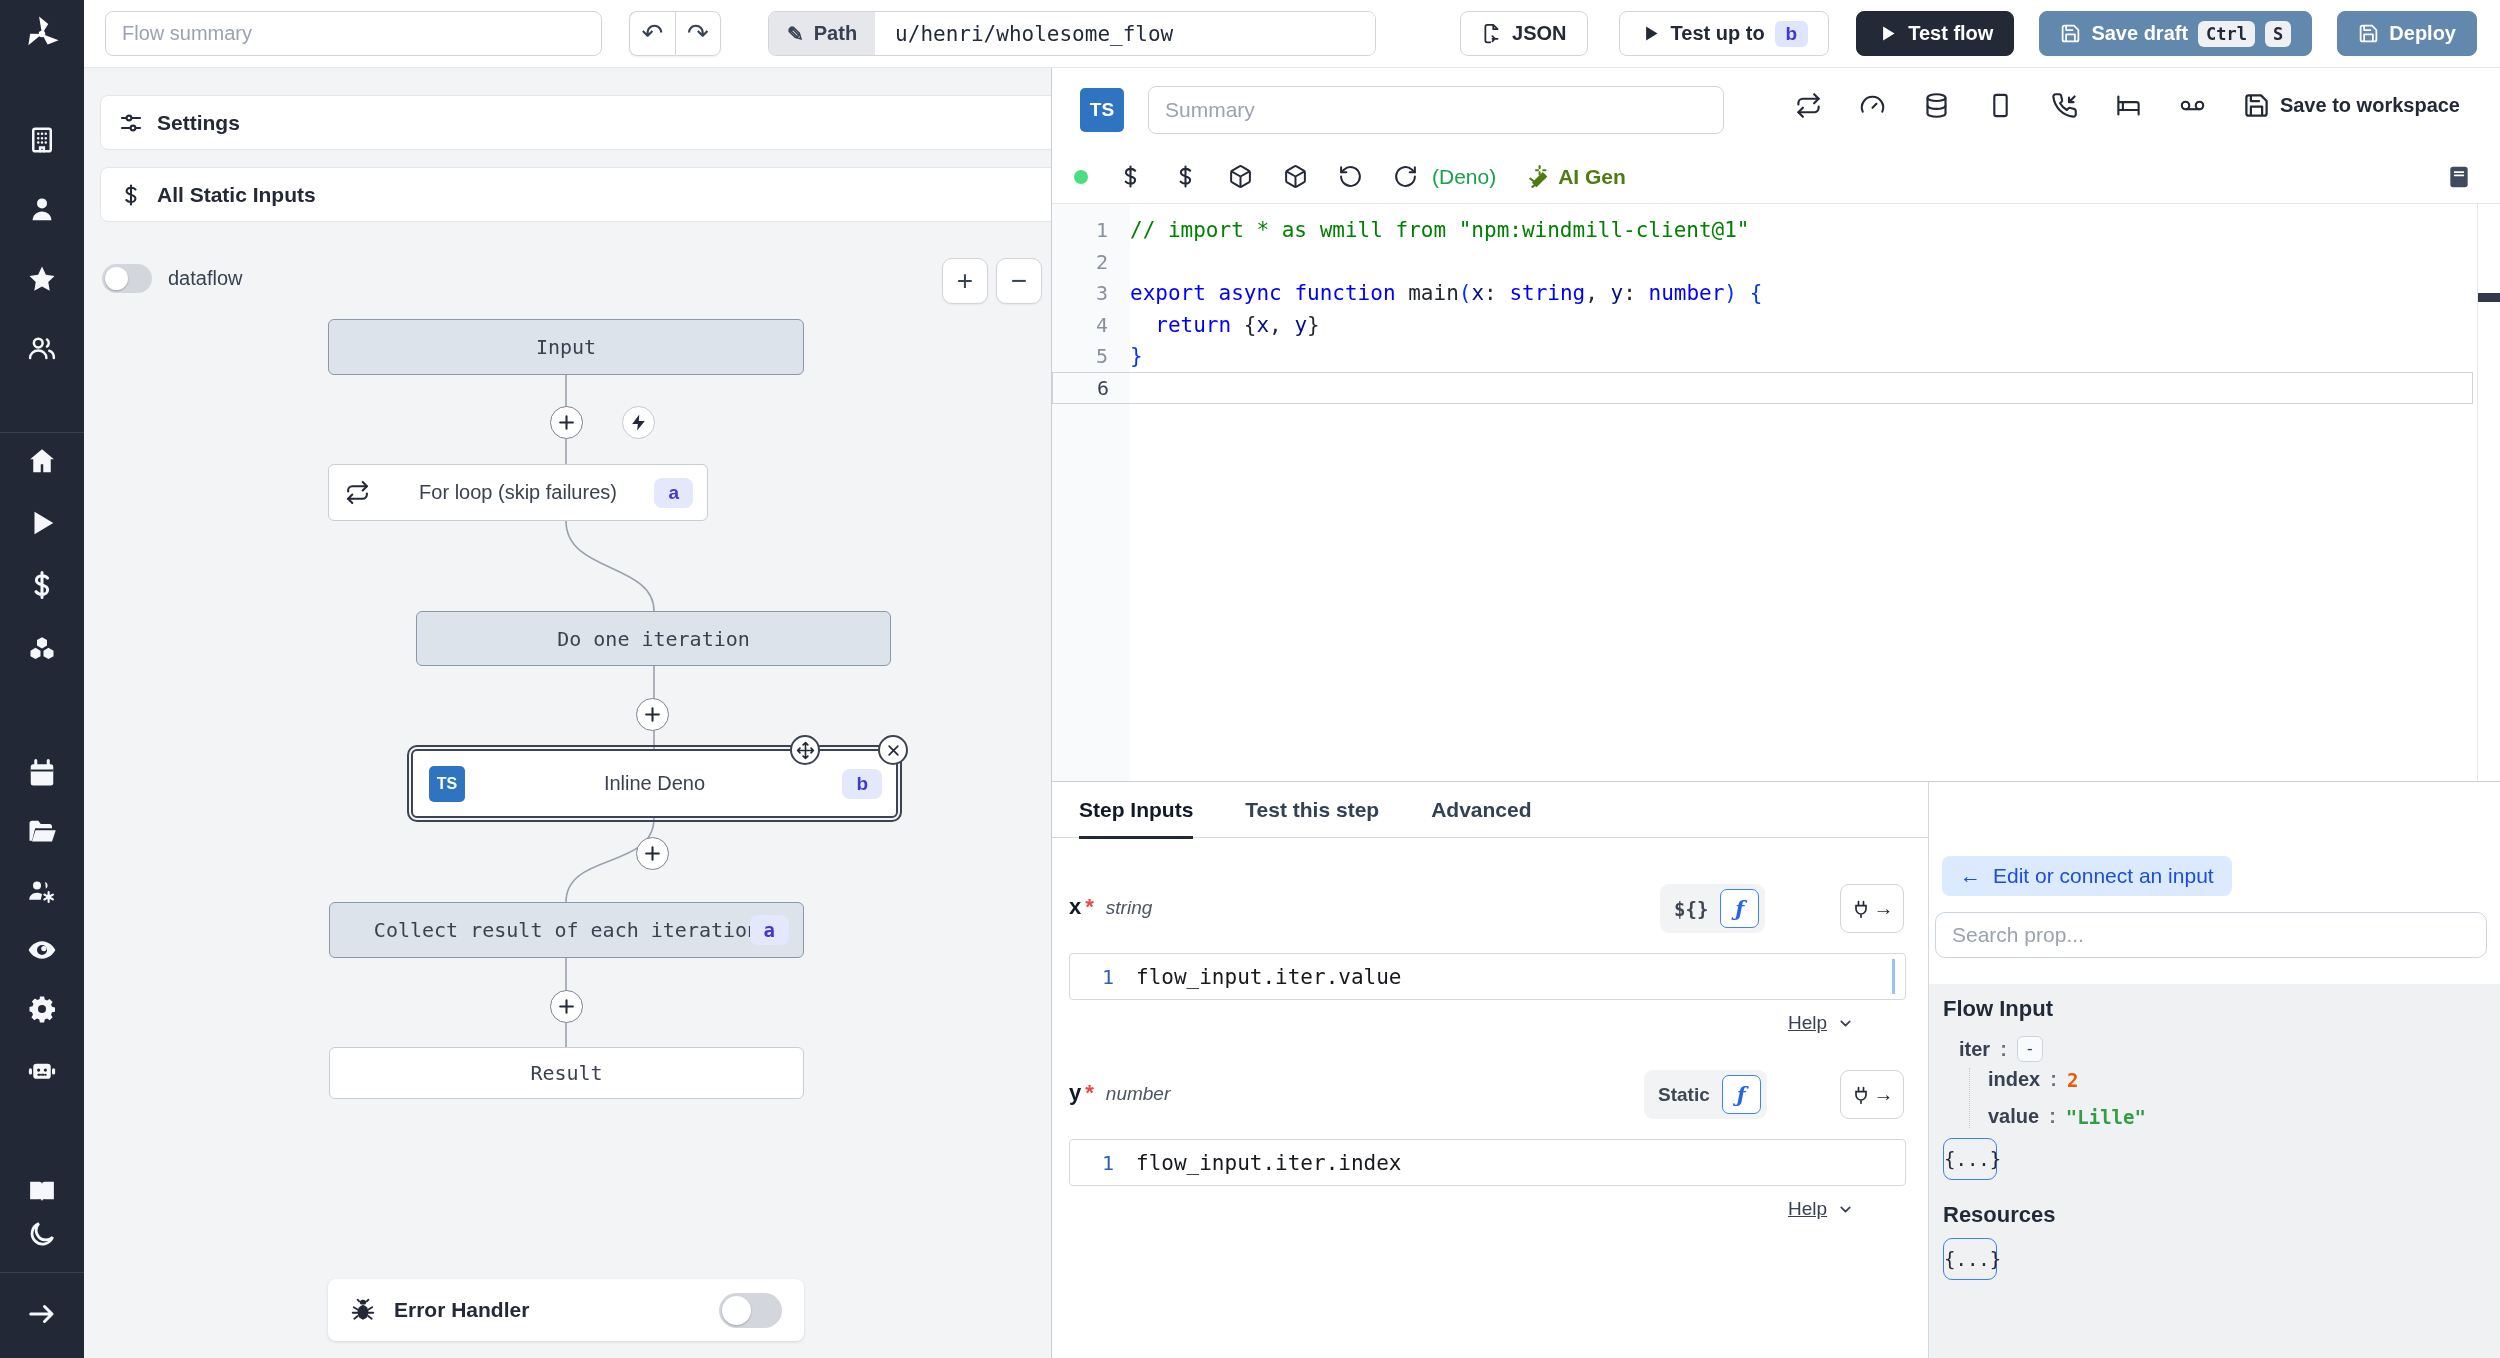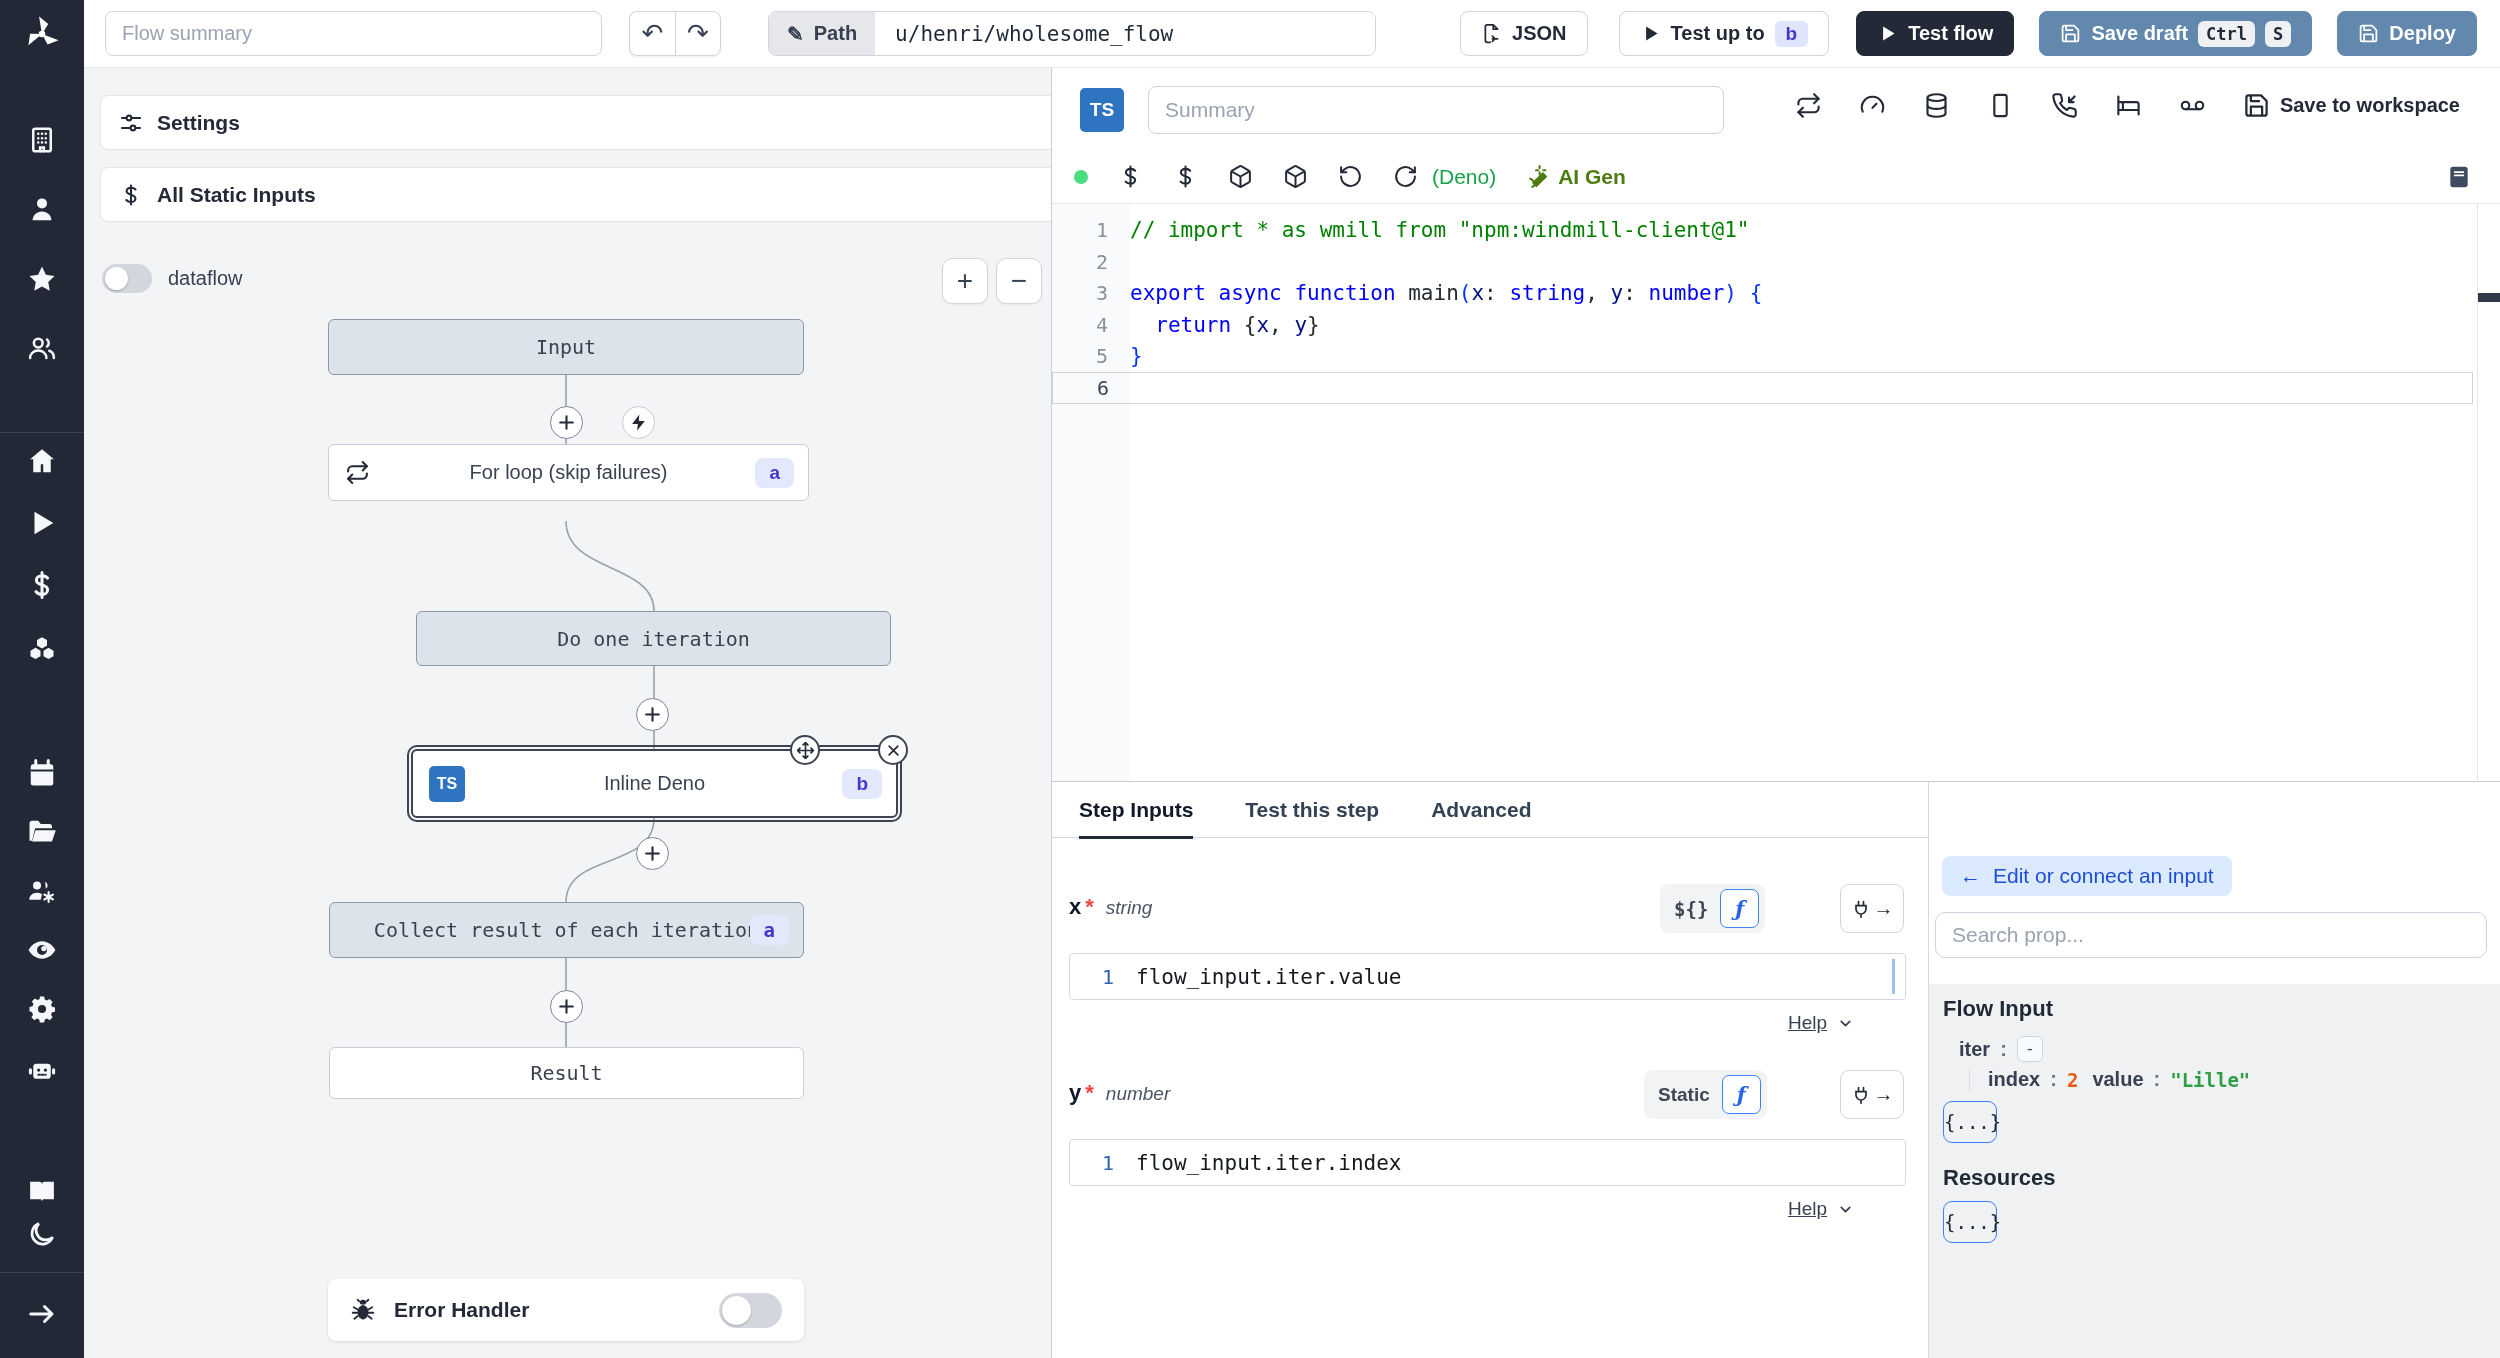--- a/index.html
+++ b/index.html
@@ -156,21 +156,21 @@
   .props-gray { position:absolute; left:0; top:202px; width:571px; height:374px; background:#f0f1f3; padding:12px 14px; }
   .props-h { font-size:22px; font-weight:700; color:#1f2937; }
   .tree-row { display:flex; align-items:center; gap:10px; font-size:20px; color:#374151; cursor:pointer; }
   .tree-key { font-weight:600; }
   .tree-colon { color:#6b7280; font-weight:700; }
   .dash-chip { min-width:26px; height:26px; border:1px solid #cbd5e1; background:#f8fafc; border-radius:6px;
     display:flex; align-items:center; justify-content:center; font-size:17px; color:#374151; }
   .v-num { color:#e8590c; font-weight:700; font-family:"DejaVu Sans Mono", monospace; font-size:19px; }
   .v-str { color:#2f9e44; font-weight:700; font-family:"DejaVu Sans Mono", monospace; font-size:19px; }
   .indent-guide { border-left:1px dotted #c3cad3; margin-left:10px; padding-left:18px; margin-top:6px;
-    display:flex; flex-direction:row; gap:14px; }
+    display:flex; flex-direction:column; gap:14px; }
   .obj-btn { width:54px; height:42px; border:1.5px solid #3b82f6; border-radius:9px; background:transparent;
     color:#232936; font-size:19px; font-family:"DejaVu Sans Mono", monospace; cursor:pointer; margin-top:10px; }
 </style>
 </head>
 <body>
 
 <div class="sidebar">
   <div class="logo">
     <svg width="44" height="44" viewBox="0 0 24 24" fill="#fff">
       <g transform="translate(12,12)">
@@ -392,21 +392,21 @@
     <svg viewBox="0 0 24 24" fill="none" stroke="currentColor" stroke-width="2.6" stroke-linecap="round">
         <path d="M12 4v16M4 12h16"></path>
       </svg>
   </div>
   <div class="plus-circle" style="left:538px; top:338px; border-color:#c5cad2">
     <svg viewBox="0 0 24 24" fill="currentColor">
         <polygon points="13,2 4,14 11.2,14 10.2,22 20,10 12.4,10"></polygon>
       </svg>
   </div>
 
-  <div class="node node-white" style="left:244px; top:376px; width:481px; height:57px">
+  <div class="node node-white" style="left:244px; top:396px; width:380px; height:57px">
     <span class="left-ic">
       <svg width="25" height="25" viewBox="0 0 24 24" fill="none" stroke="#232936" stroke-width="2" stroke-linecap="round" stroke-linejoin="round">
           <path d="m17 2 4 4-4 4"></path>
           <path d="M3 11v-1a4 4 0 0 1 4-4h14"></path>
           <path d="m7 22-4-4 4-4"></path>
           <path d="M21 13v1a4 4 0 0 1-4 4H3"></path>
         </svg>
     </span>
     <span style="font-family:'Liberation Sans',sans-serif">For loop (skip failures)</span>
     <span class="right-badge node-badge">a</span>

